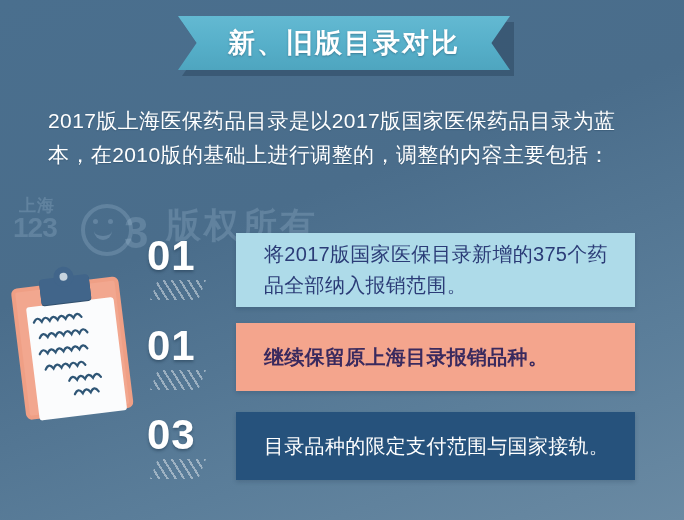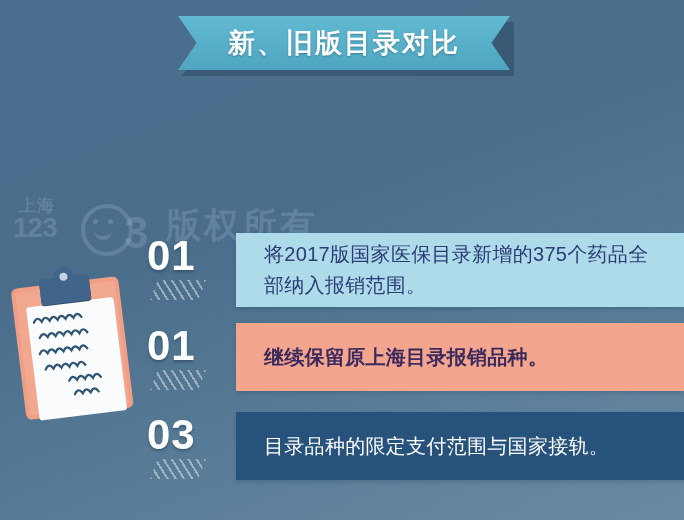--- a/index.html
+++ b/index.html
@@ -230,21 +230,21 @@
       rgba(255,255,255,0.42) 2px,
       rgba(255,255,255,0) 2px,
       rgba(255,255,255,0) 7px
     );
     -webkit-clip-path: polygon(14% 0, 100% 0, 86% 100%, 0 100%);
     clip-path: polygon(14% 0, 100% 0, 86% 100%, 0 100%);
   }
   .row-box {
     position: absolute;
     left: 236px;
-    width: 448px;
+    width: 399px;
     display: flex;
     align-items: center;
     box-sizing: border-box;
     padding-left: 28px;
     padding-right: 18px;
     box-shadow: 0 2px 4px rgba(30,55,78,0.22);
   }
   .row-text {
     font-size: 20px;
     line-height: 31px;
@@ -294,20 +294,21 @@
     <div class="wm-row wm-cn">版权所有</div>
   </div>
 
   <div class="ribbon-wrap">
     <div class="ribbon-shadow"></div>
     <div class="ribbon">
       <span class="ribbon-title">新、旧版目录对比</span>
     </div>
   </div>
 
+  <div class="lead">2017版上海医保药品目录是以2017版国家医保药品目录为蓝本，在2010版的基础上进行调整的，调整的内容主要包括：</div>
 
   <div class="clipboard">
     <div class="cb-board">
       <div class="cb-paper"></div>
     </div>
     <svg class="cb-lines" width="88" height="114" viewBox="0 0 88 114">
       <g fill="none" stroke="#2f5676" stroke-width="2.2" stroke-linecap="round">
         <path d="M10 26 q4 -7 8 0 q4 -7 8 0 q4 -7 8 0 q4 -7 8 0 q4 -7 8 0 q4 -7 8 0"></path>
         <path d="M14 42 q4 -7 8 0 q4 -7 8 0 q4 -7 8 0 q4 -7 8 0 q4 -7 8 0 q4 -7 8 0"></path>
         <path d="M12 58 q4 -7 8 0 q4 -7 8 0 q4 -7 8 0 q4 -7 8 0 q4 -7 8 0 q4 -7 8 0"></path>

